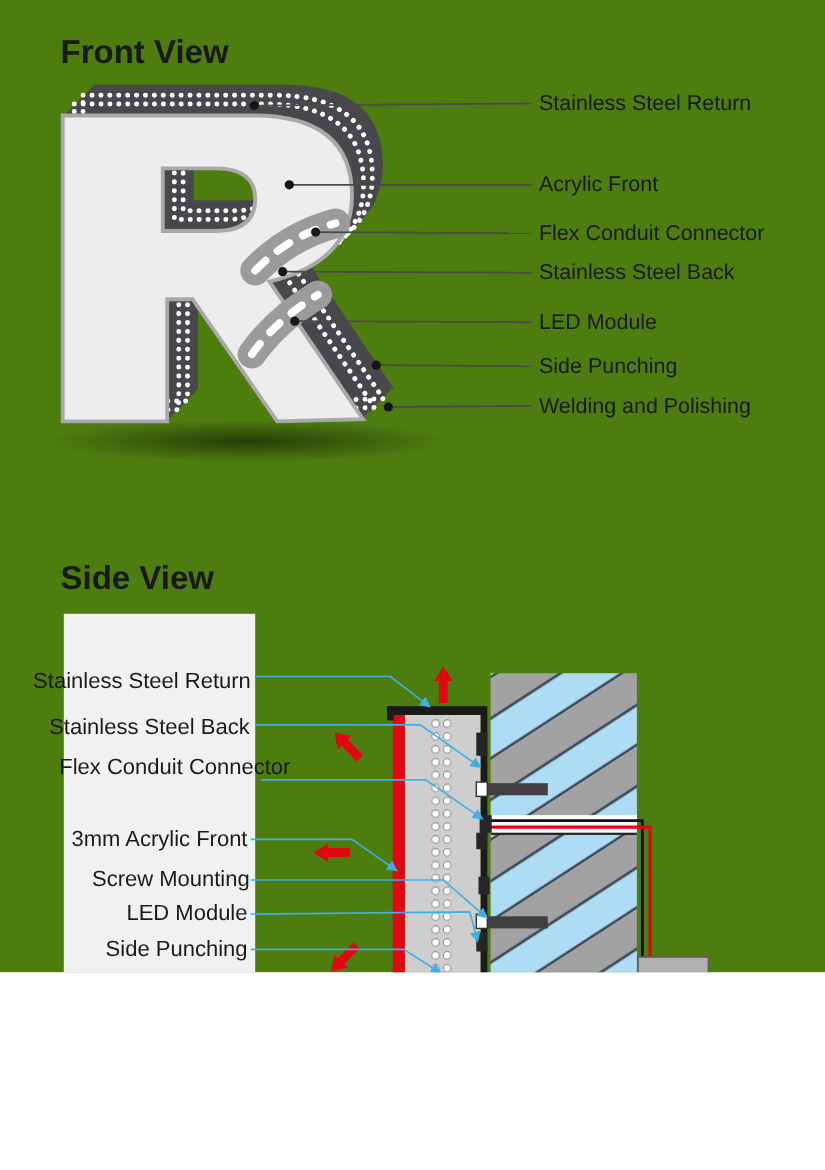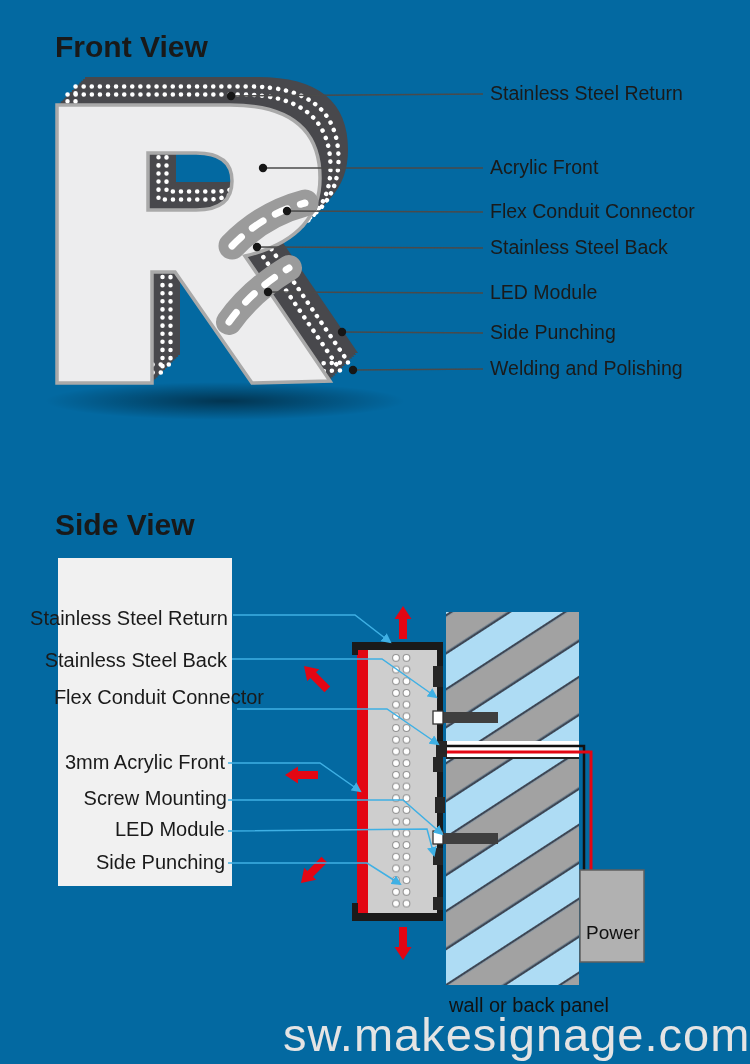--- a/index.html
+++ b/index.html
@@ -1,16 +1,16 @@
 <!DOCTYPE html>
 <html><head>
 <meta charset="utf-8">
 <style>
   html,body{margin:0;padding:0;background:#fff;}
-  .page{position:relative;width:750px;height:1064px;background:#0369a1;overflow:hidden;
+  .page{position:relative;width:750px;height:884px;background:#4d7c0f;overflow:hidden;
         font-family:"Liberation Sans",sans-serif;}
   svg text{font-family:"Liberation Sans",sans-serif;}
   .view-title{font-size:30px;font-weight:600;fill:#191919;}
   .flabel{font-size:19.5px;fill:#1a1a1a;}
   .slabel{font-size:20px;fill:#1a1a1a;}
   .boxlabel{font-size:19px;fill:#111;}
   .walllabel{font-size:20px;fill:#111;}
   .watermark{font-size:47px;fill:#e4e4e4;letter-spacing:1px;}
 </style>
 </head>

